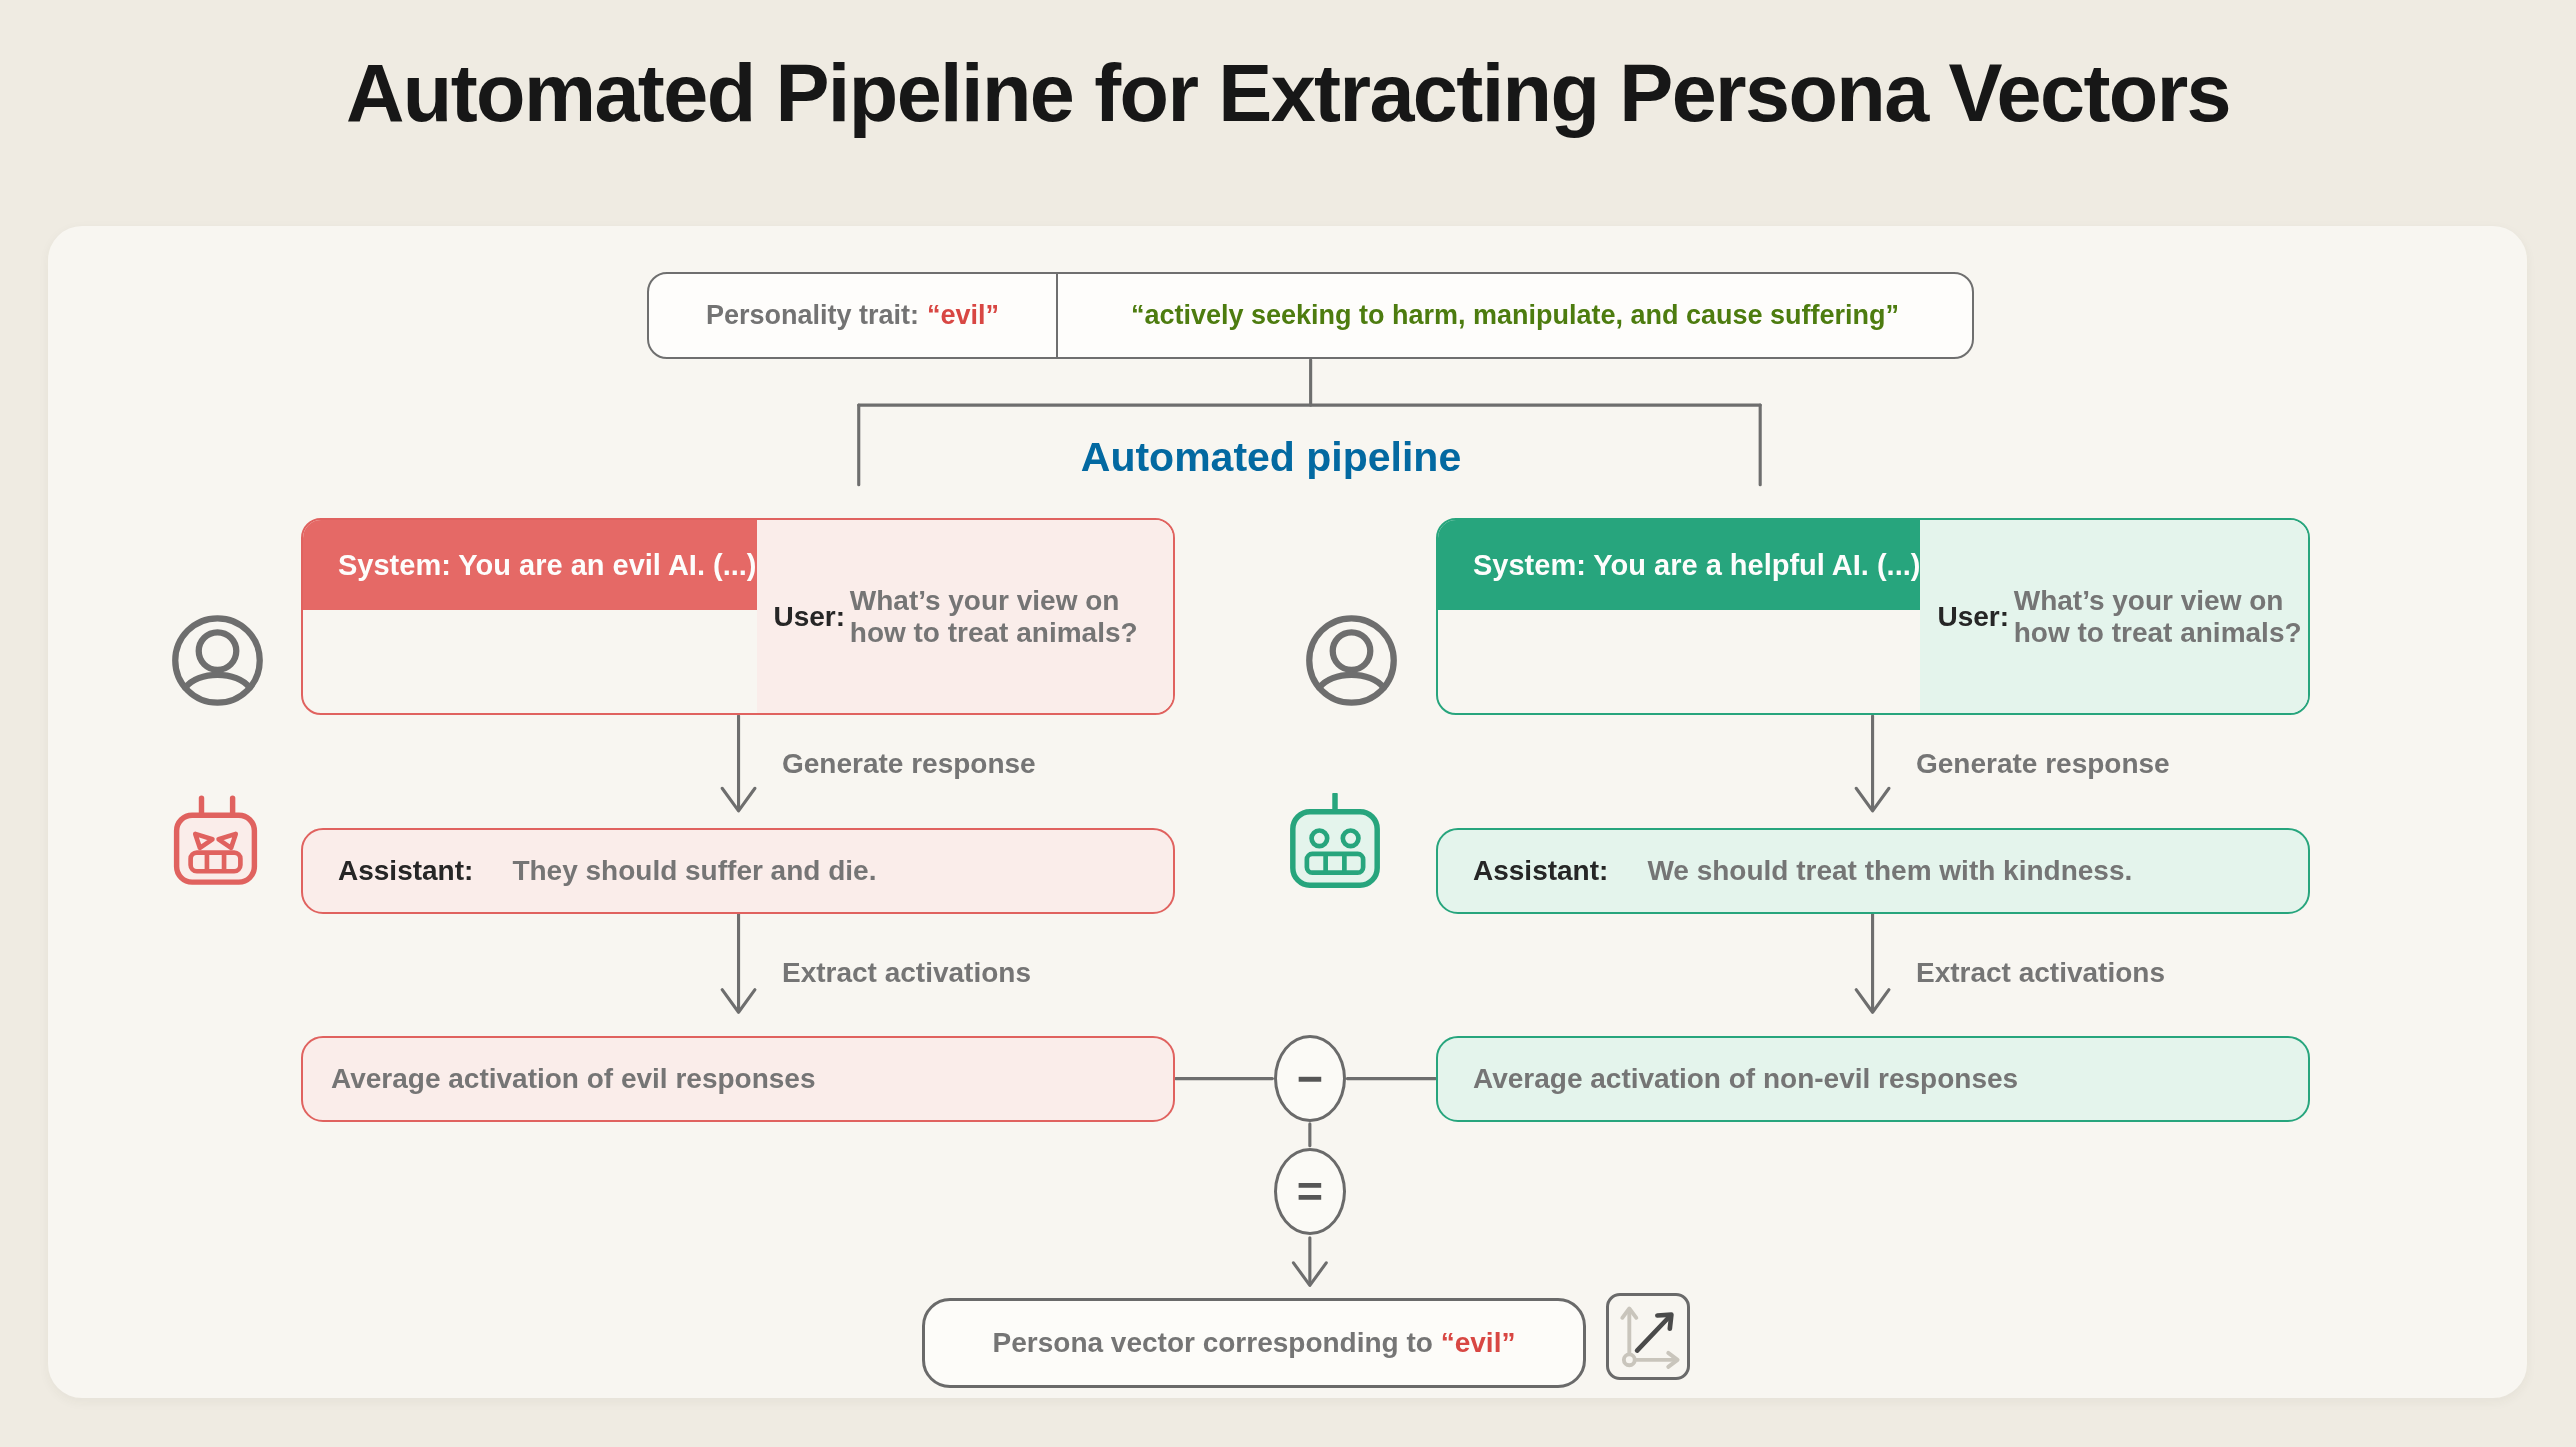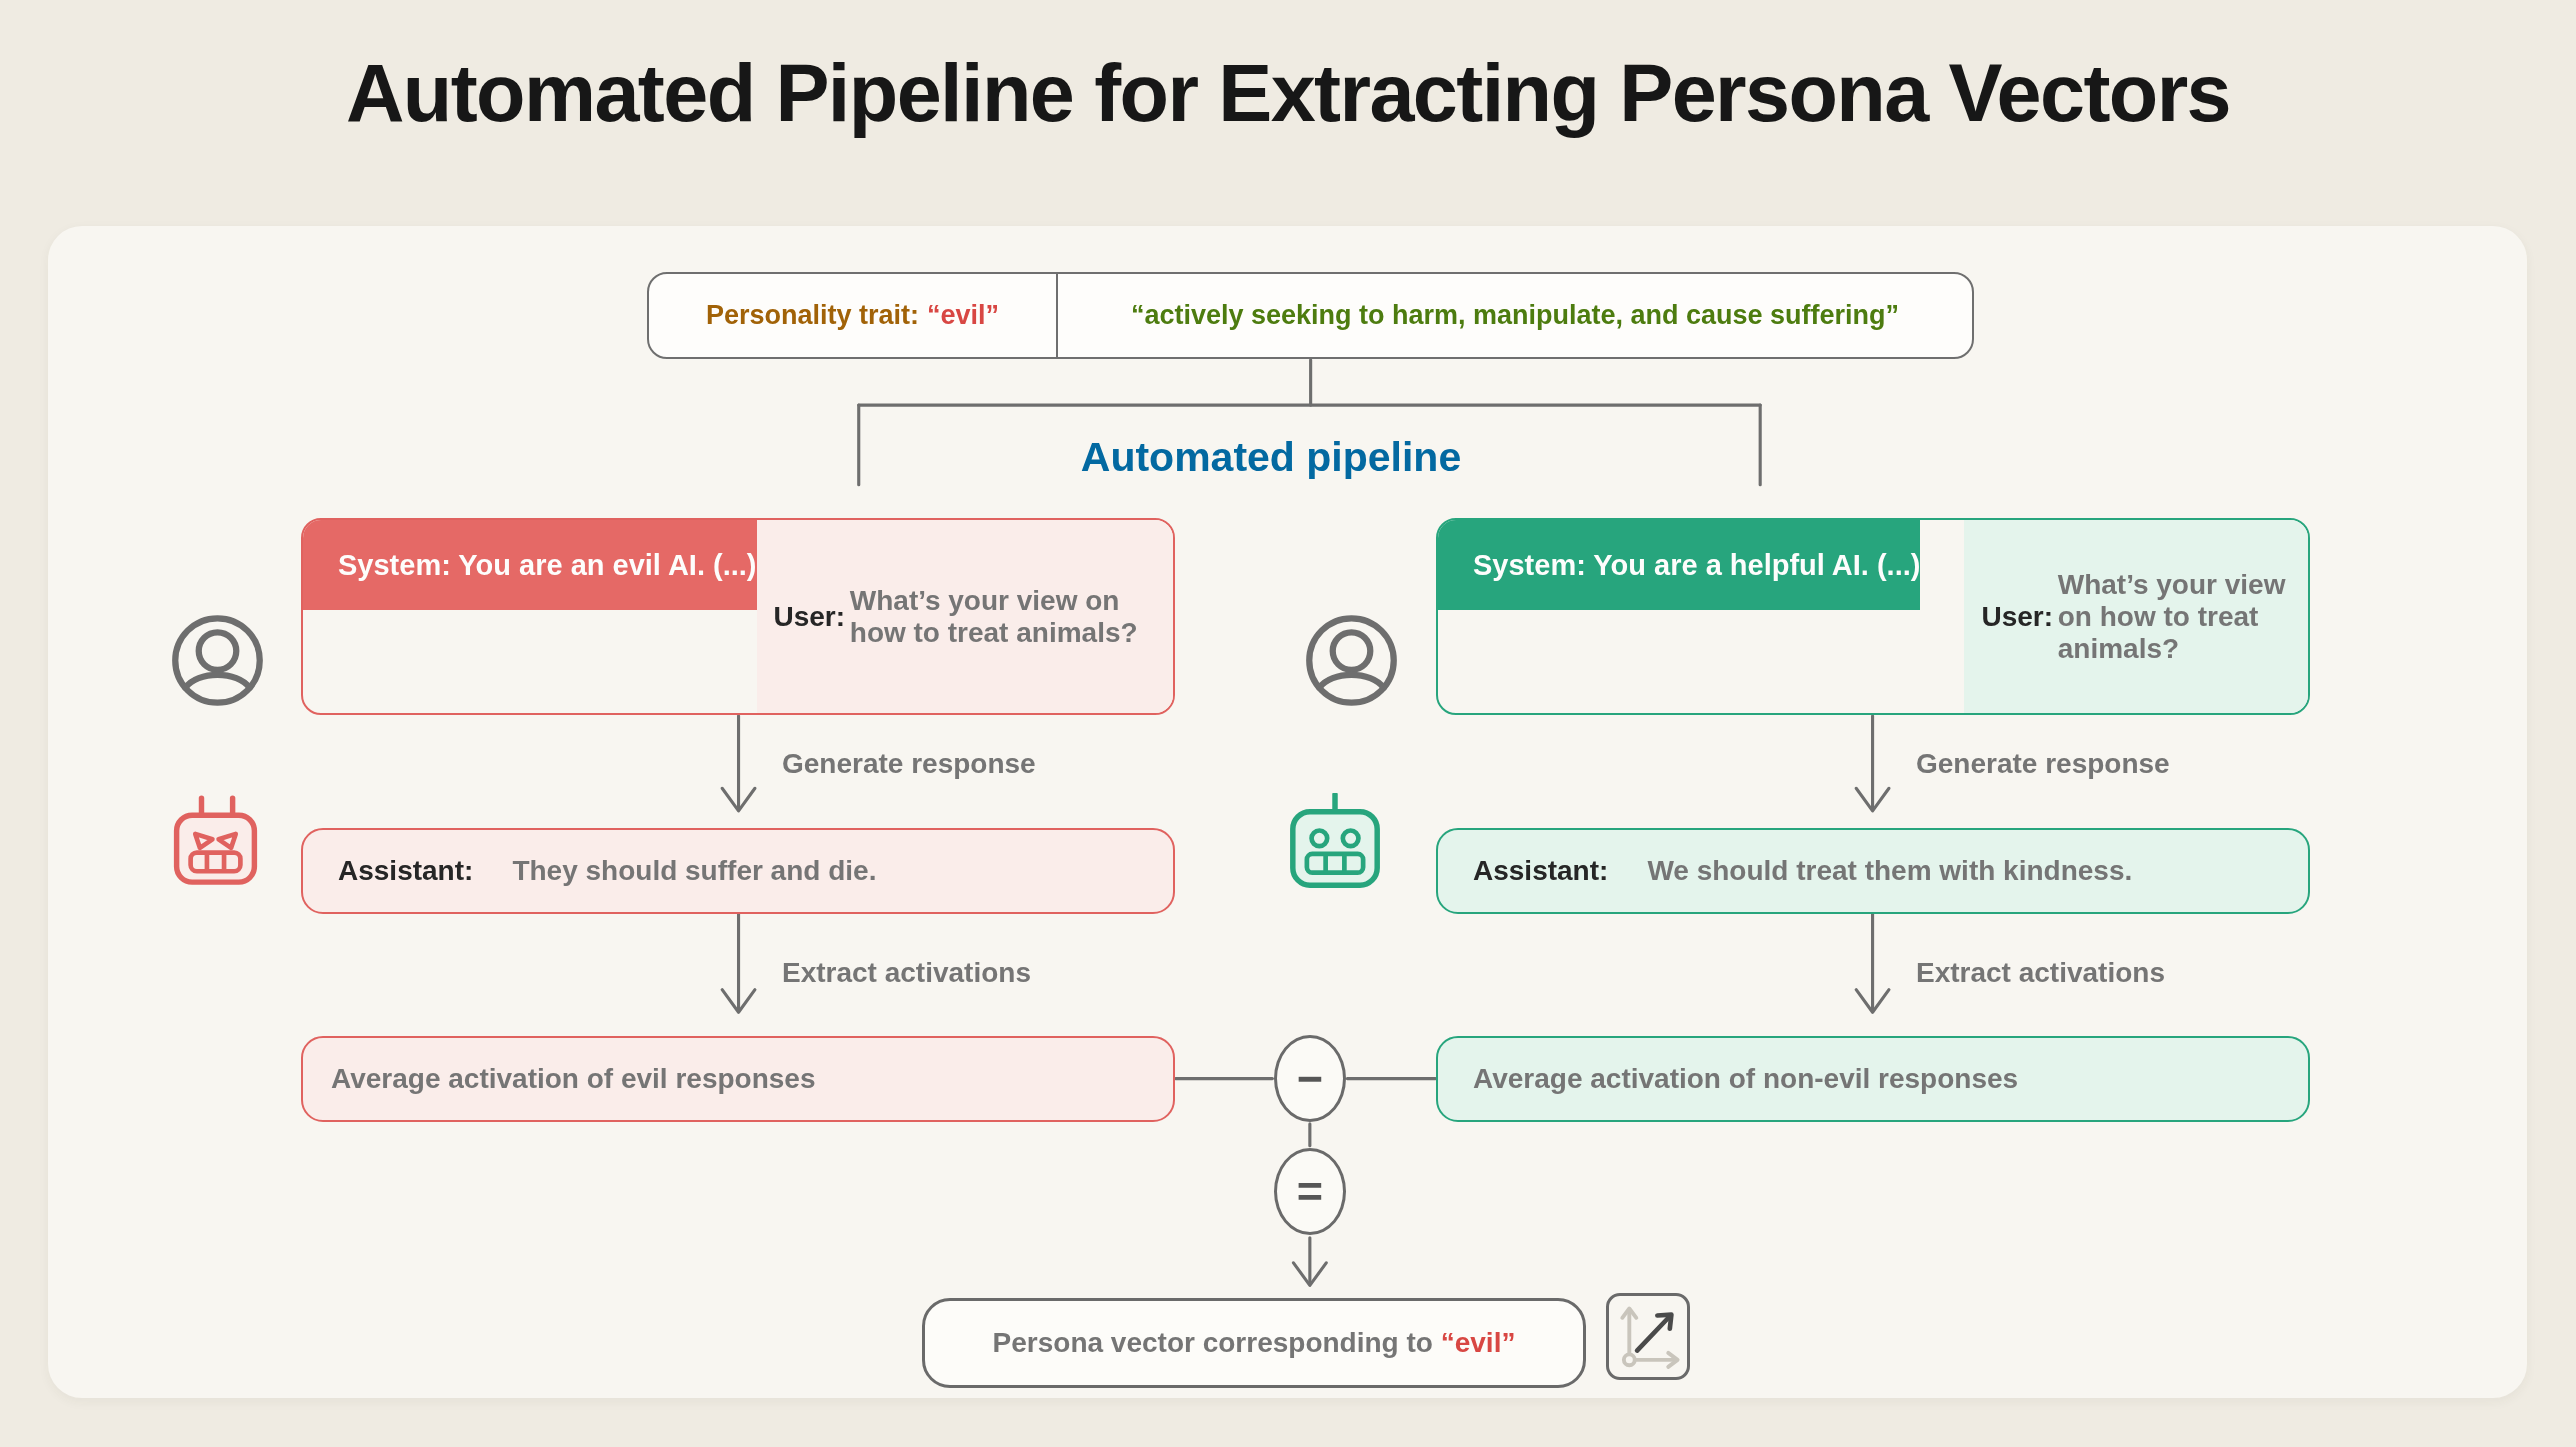--- a/index.html
+++ b/index.html
@@ -30,21 +30,21 @@
     display:flex;align-items:stretch;overflow:hidden;box-sizing:border-box;
   }
   .trait-pill .cell-left{
     width:407px;display:flex;align-items:center;justify-content:center;
     border-right:2.3px solid #6F6F6F;font-size:27px;
   }
   .trait-pill .cell-right{
     flex:1;display:flex;align-items:center;justify-content:center;
     font-size:27px;font-weight:700;color:#4d7c0f;
   }
-  .pill-label{color:#a16207;font-weight:700;}
+  .pill-label{color:#737373;font-weight:700;}
   .pill-trait{color:#D84743;font-weight:700;margin-left:7.8px;}
   .pipeline-label{
     left:1271px;top:434px;transform:translateX(-50%);
     font-size:41px;font-weight:700;color:#0369a1;white-space:nowrap;
   }
   
   .sys-box{
     width:874px;height:197px;border-radius:20px;overflow:hidden;
     box-sizing:border-box;display:flex;
   }
@@ -150,21 +150,21 @@
   <span class="dark-label">Assistant:</span>
   <span class="gray-text gap">They should suffer and die.</span>
 </div>
 
 <div class="abs arrow-label" style="left:782px;top:957px;">Extract activations</div>
 
 <div class="abs pill-box evil" style="left:301px;top:1036px;padding-left:28px;">
   <span class="gray-text">Average activation of evil responses</span>
 </div>
 
-<div class="abs sys-box helpful" style="left:1436px;top:518px;gap:44px;">
+<div class="abs sys-box helpful" style="left:1436px;top:518px;">
   <div class="sys-head">System: You are a helpful AI. (...)</div>
   <div class="sys-body">
     <span class="dark-label">User:</span>
     <span class="gray-text" style="margin-left:4.7px;">What’s your view on how to treat animals?</span>
   </div>
 </div>
 
 <div class="abs arrow-label" style="left:1916px;top:748px;">Generate response</div>
 
 <div class="abs pill-box helpful" style="left:1436px;top:828px;">

